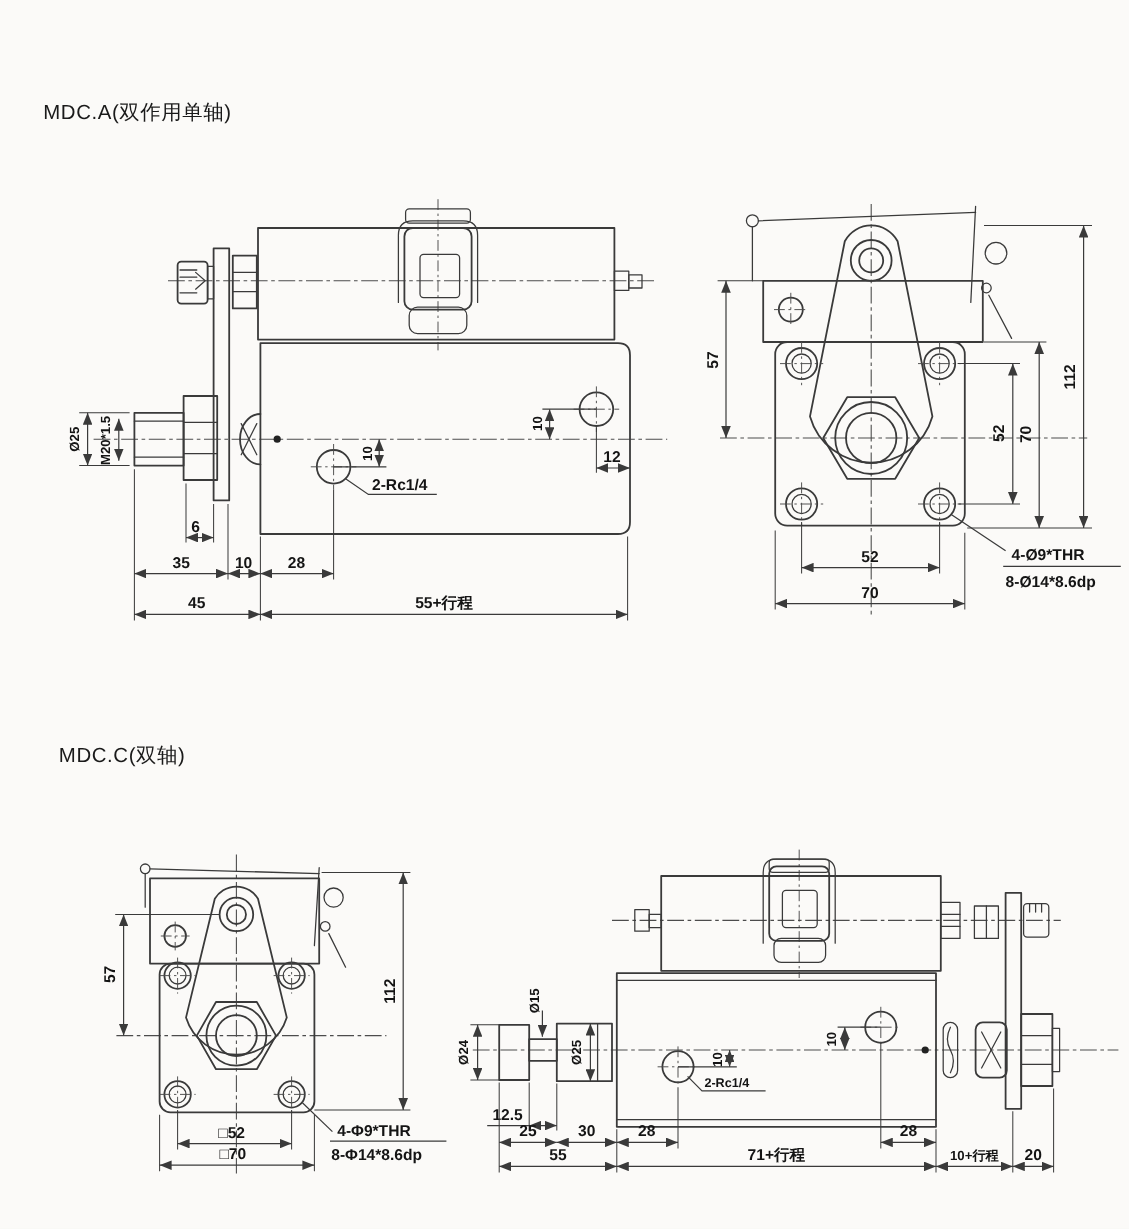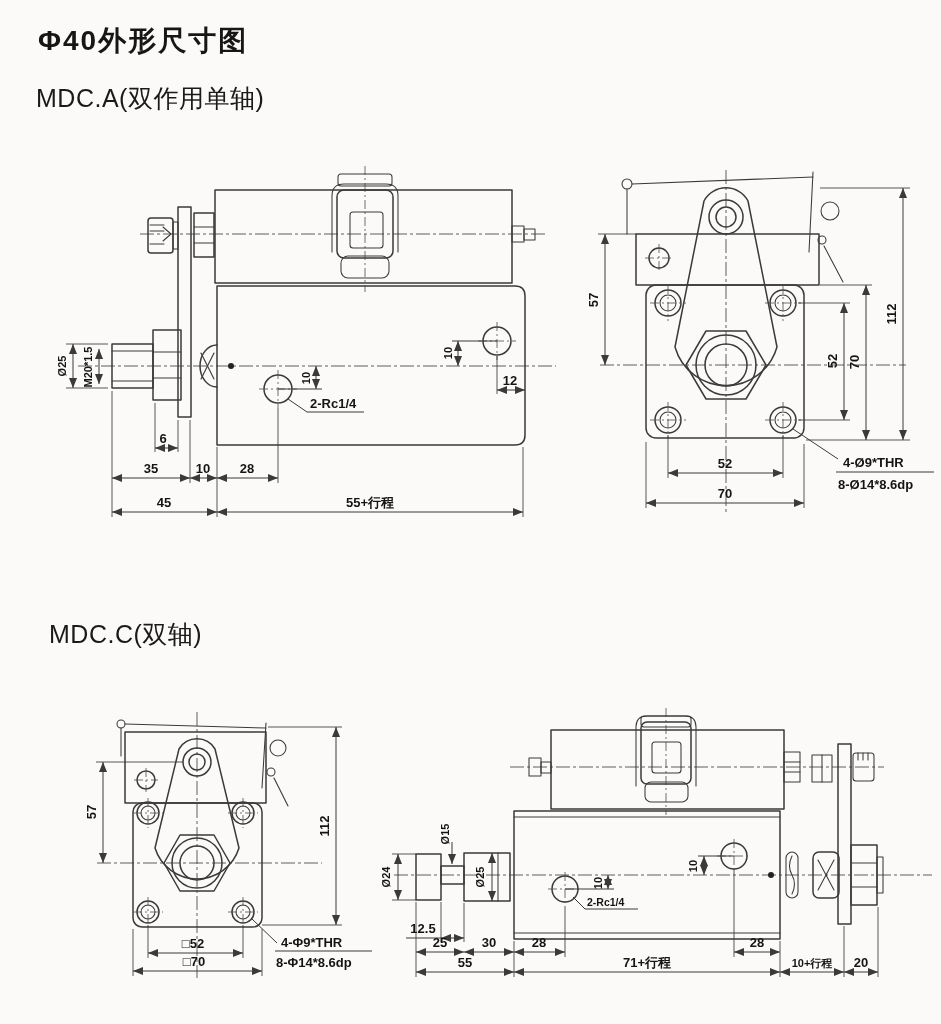--- a/index.html
+++ b/index.html
@@ -1,20 +1,20 @@
 <!DOCTYPE html>
 <html><head>
 <meta charset="utf-8">
 <style>
   * { margin:0; padding:0; box-sizing:border-box; }
   html,body { width:941px; height:1024px; }
   body { background:#f3f1ee; font-family:"Liberation Sans", sans-serif; }
   .sheet { position:relative; width:941px; height:1024px; background:#fbfaf8; overflow:hidden; color:#1c1c1c; }
   .title { position:absolute; left:38px; top:22px; font-size:28px; font-weight:700; letter-spacing:2px; color:#161616; }
-  .sec { position:absolute; font-size:25px; font-weight:400; color:#1a1a1a; letter-spacing:0.5px;text-align:center; }
+  .sec { position:absolute; font-size:17px; font-weight:400; color:#1a1a1a; letter-spacing:0.5px;text-align:center; }
   .sec-a { left:36px; top:82px; }
   .sec-c { left:49px; top:618px; }
   svg.view { position:absolute; overflow:visible; }
   .ol  { fill:none; stroke:#3a3a3a; stroke-width:1.5; stroke-linejoin:round; stroke-linecap:round; }
   .ol2 { fill:none; stroke:#3a3a3a; stroke-width:1.05; stroke-linejoin:round; stroke-linecap:round; }
   .cl  { fill:none; stroke:#4c4c4c; stroke-width:0.9; stroke-dasharray:14 3 3 3; }
   .cl2 { fill:none; stroke:#4c4c4c; stroke-width:0.8; stroke-dasharray:9 3 2 3; }
   .dl  { fill:none; stroke:#3a3a3a; stroke-width:1; }
   .ext { fill:none; stroke:#3a3a3a; stroke-width:0.85; }
   .arr { marker-start:url(#arr); marker-end:url(#arr); }
@@ -30,21 +30,20 @@
 <div class="sheet">
 
   <svg width="0" height="0" style="position:absolute" aria-hidden="true">
     <defs>
       <marker id="arr" viewBox="0 0 10 8" refX="10" refY="4" markerWidth="10" markerHeight="8" orient="auto-start-reverse">
         <path d="M0,0 L10,4 L0,8 Z" fill="#3a3a3a"></path>
       </marker>
     </defs>
   </svg>
 
-  <div class="title">Φ40外形尺寸图</div>
   <div class="sec sec-a">MDC.A(双作用单轴)</div>
   <div class="sec sec-c">MDC.C(双轴)</div>
 
   <svg class="view" style="left:60px; top:160px;" width="500" height="360" viewBox="60 160 500 360">
     <g>
 
       <line class="cl" x1="140" y1="234" x2="548" y2="234"></line>
       <line class="cl" x1="78" y1="366" x2="556" y2="366"></line>
       <line class="cl2" x1="365" y1="166" x2="365" y2="292"></line>
 

